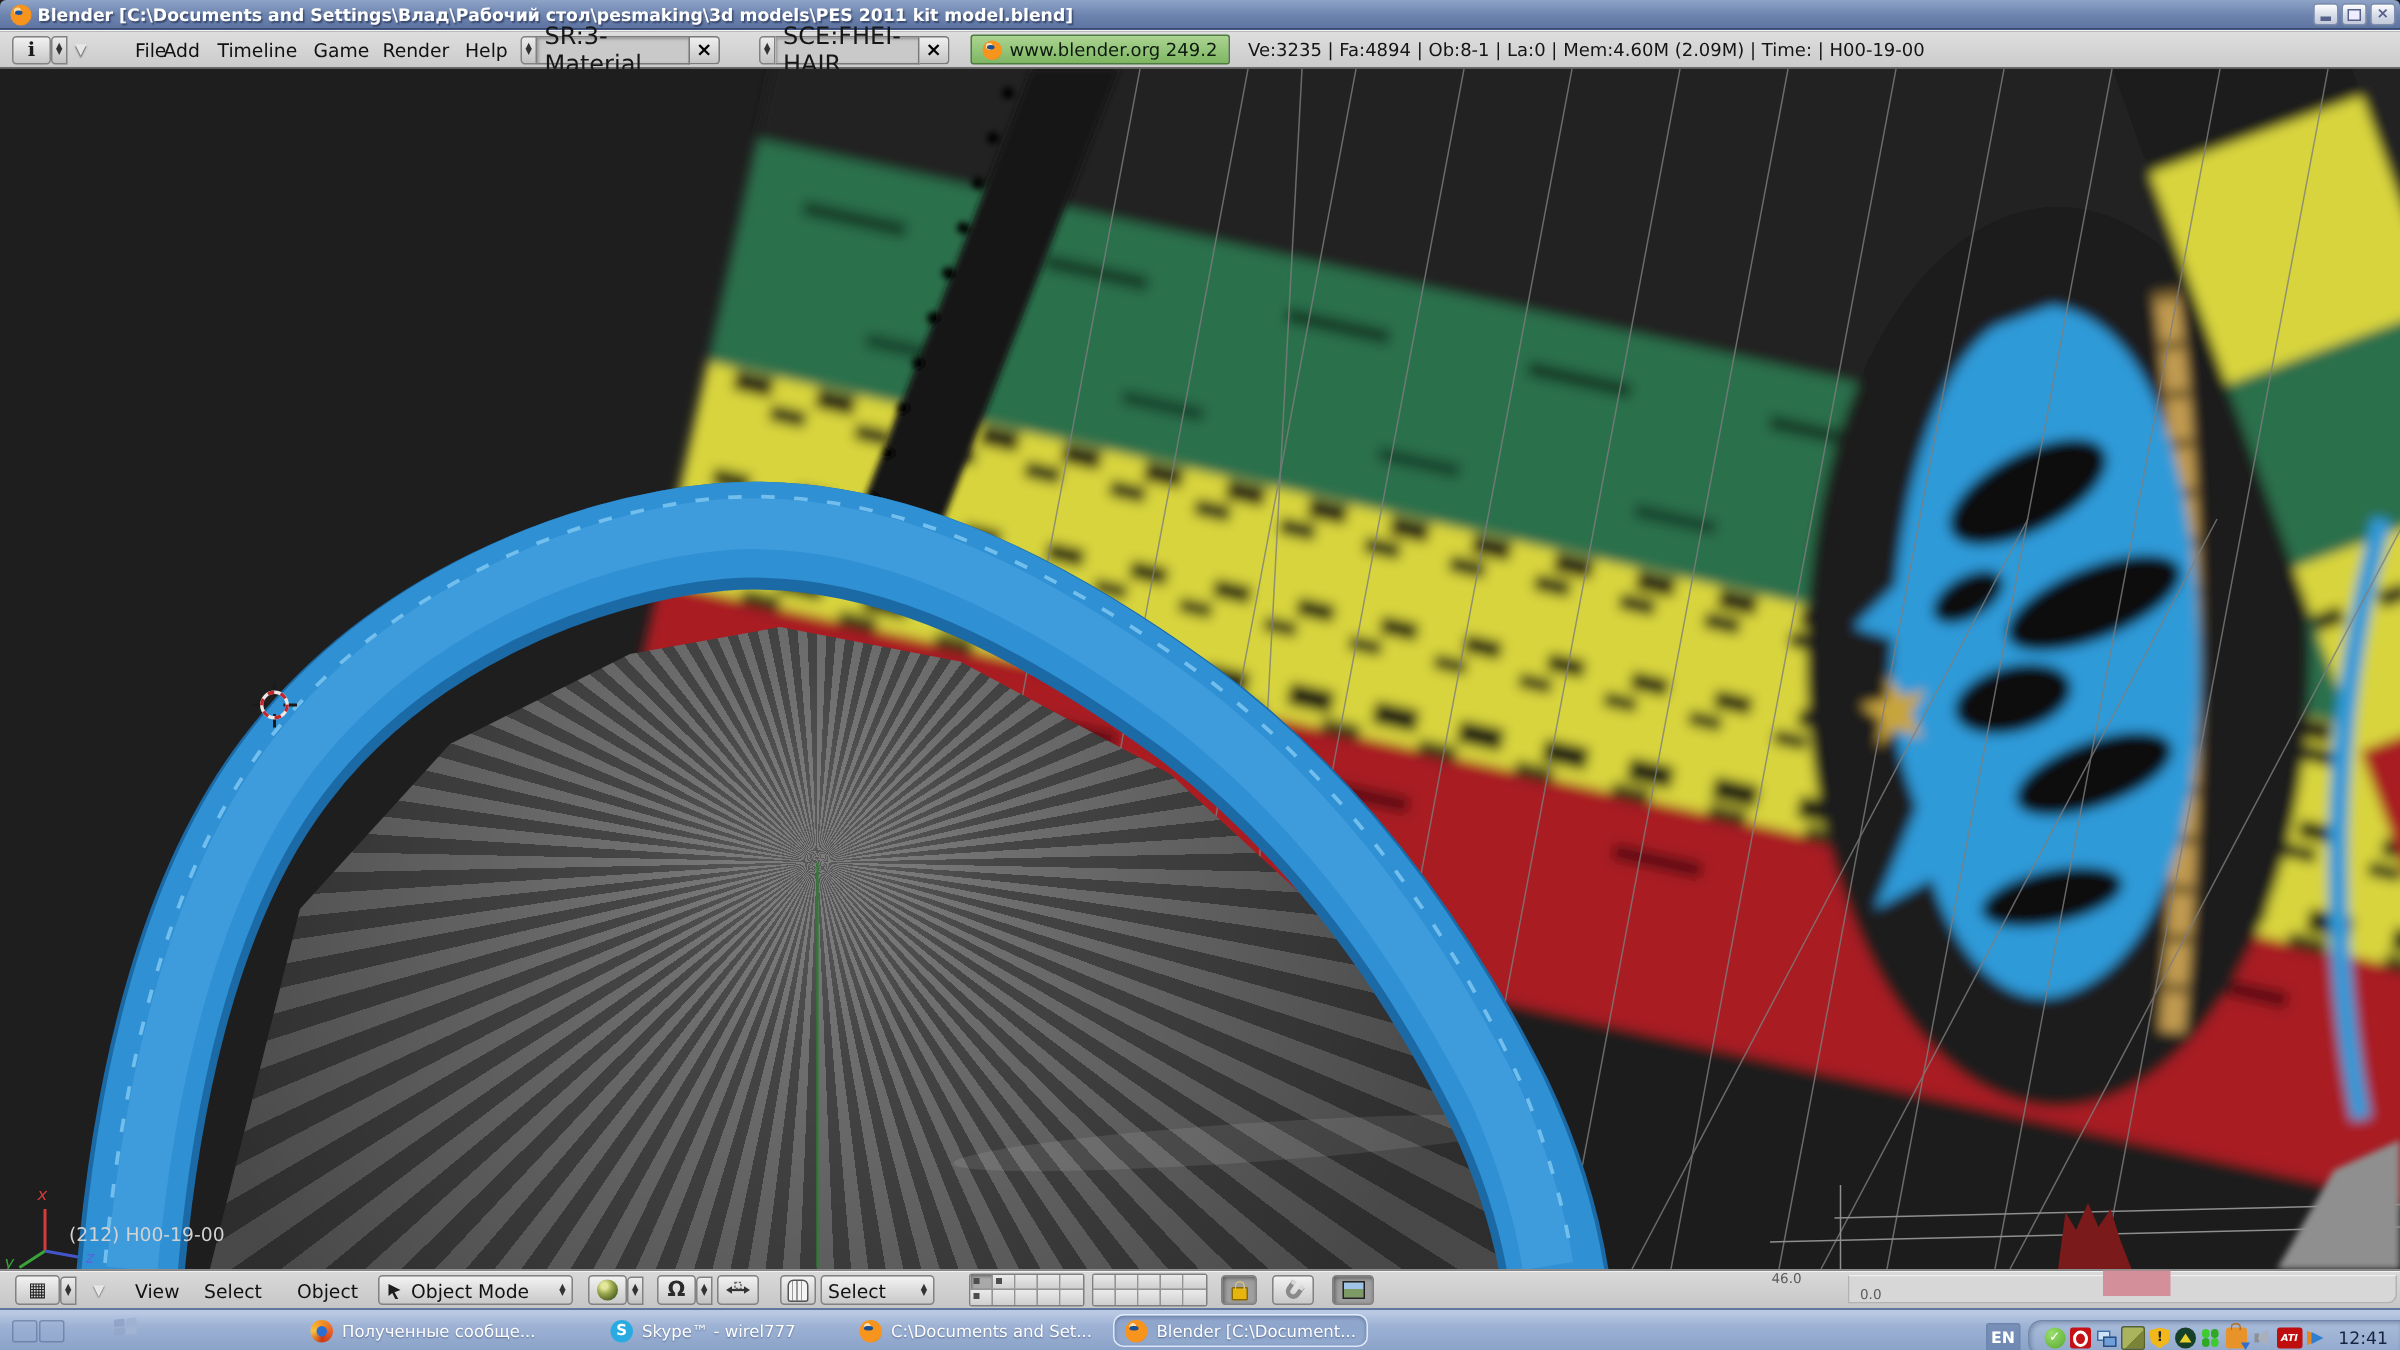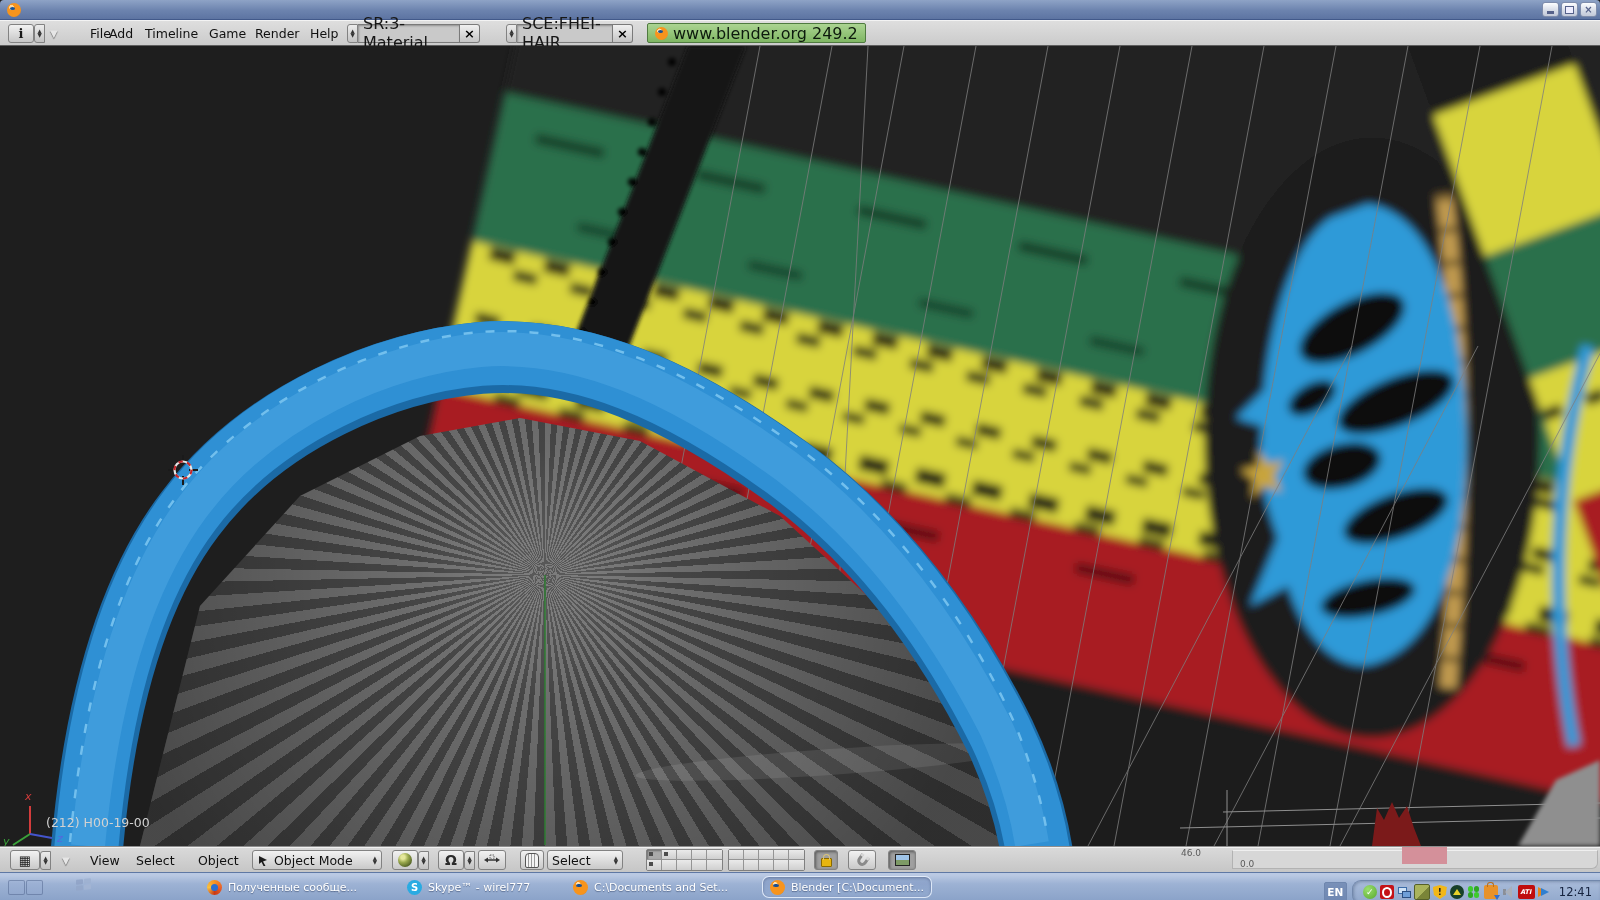--- a/index.html
+++ b/index.html
@@ -34,21 +34,21 @@
   .txtfield{height:19px;box-sizing:border-box;border:1px solid #7a7a7a;border-left:none;
     background:#c9c9c9;box-shadow:inset 1px 1px 2px rgba(0,0,0,.28);display:flex;align-items:center;
     font-size:16px;color:#161616;padding:0 5px;}
   .xbtn{width:20px;height:19px;box-sizing:border-box;border:1px solid #7a7a7a;border-left:none;border-radius:0 3px 3px 0;
     background:linear-gradient(#f0f0f0,#c5c5c5);display:flex;align-items:center;justify-content:center;
     font-weight:bold;font-size:13px;color:#000;}
   .info-glyph{font-weight:bold;font-size:13px;font-family:"DejaVu Serif","Liberation Serif",serif;color:#1a1a1a;}
   .collapse-tri{color:#e6e6e6;text-shadow:0 1px 1px #555;font-size:10px;}
   .version-btn{height:20px;box-sizing:border-box;border:1px solid #4f7a40;border-radius:2px;
     background:linear-gradient(#abd492,#7fb663);display:flex;align-items:center;gap:5px;
-    font-size:16px;color:#0d1a0d;padding:0 7px;}
+    font-size:12px;color:#0d1a0d;padding:0 7px;}
   .mini-blender{width:13px;height:13px;border-radius:50%;
     background:radial-gradient(circle at 35% 30%,#ffe0b0 0 18%,#f7941d 20% 72%,#b05d0c);position:relative;}
   .mini-blender::after{content:"";position:absolute;left:2.5px;top:3.5px;width:5px;height:3px;border-radius:50%;background:#1c4f8f;}
   .stats-text{font-size:12px;color:#141414;white-space:nowrap;}
 
   
   .viewport{position:absolute;top:46px;left:0;width:1600px;height:800px;background:#1e1e1e;overflow:hidden;}
   .viewport svg{position:absolute;left:0;top:0;}
   .sunburst{position:absolute;left:100px;top:364px;width:950px;height:436px;
     background:repeating-conic-gradient(from 0deg at 46.8% 37.8%,#6e6e6e 0deg 2.4deg,#454545 2.4deg 4.8deg);
@@ -86,21 +86,21 @@
   .graph-lbl{position:absolute;font-size:9px;color:#5a5a5a;}
   .pink-marker{position:absolute;left:1402px;top:0;width:45px;height:17px;background:#d4909a;}
 
   
   .taskbar{position:absolute;top:872px;left:0;right:0;height:28px;box-sizing:border-box;
     background:linear-gradient(#bac9e3 0 8%,#9db2d4 40%,#8ba3c9);border-top:1px solid #5f78a4;}
   .taskbtn{position:absolute;top:3px;height:22px;box-sizing:border-box;display:flex;align-items:center;gap:6px;
     padding:0 7px;font-size:11px;color:#fff;white-space:nowrap;overflow:hidden;border-radius:7px;
     text-shadow:0 1px 1px rgba(30,45,80,.5);}
   .taskbtn.active{background:linear-gradient(rgba(120,145,190,.55),rgba(150,172,210,.5));
-    border:1.5px solid rgba(235,243,255,.85);box-shadow:inset 0 1px 3px rgba(20,35,70,.35);margin-left:20px;}
+    border:1.5px solid rgba(235,243,255,.85);box-shadow:inset 0 1px 3px rgba(20,35,70,.35);}
   .ghost-ico{width:15px;height:13px;border:1.5px solid rgba(70,90,130,.45);border-radius:2px;background:rgba(150,170,210,.25);}
   .winflag{display:grid;grid-template-columns:7px 7px;grid-template-rows:5px 5px;gap:1px;transform:skewY(-6deg);opacity:.75;}
   .winflag span{border-radius:1px;}
   .ff-ico{width:15px;height:15px;border-radius:50%;position:relative;flex:none;
     background:conic-gradient(#f59322,#e8622c,#c93a16,#f8c03e,#f59322);}
   .ff-ico::after{content:"";position:absolute;left:4px;top:4px;width:7px;height:7px;border-radius:50%;background:#2a6fd1;}
   .sk-ico{width:15px;height:15px;border-radius:50%;background:#29abe2;color:#fff;font-size:10px;font-weight:bold;
     display:flex;align-items:center;justify-content:center;flex:none;text-shadow:none;}
   .bl-ico{width:15px;height:15px;border-radius:50%;flex:none;position:relative;
     background:radial-gradient(circle at 35% 30%,#ffe0b0 0 15%,#f7941d 18% 72%,#b05d0c);}
@@ -136,20 +136,21 @@
   .t-arrow{position:relative;}
   .t-arrow::before{content:"";position:absolute;left:0;top:2px;border-top:5px solid transparent;border-bottom:5px solid transparent;border-left:9px solid #e8861c;}
   .t-arrow::after{content:"";position:absolute;left:3px;top:3px;border-top:4px solid transparent;border-bottom:4px solid transparent;border-left:8px solid #2f7fd0;}
   .clock{color:#16233f;font-size:11.5px;margin-left:4px;}
 </style>
 </head>
 <body>
 
 <div class="titlebar">
   <span class="blender-app-ico"></span>
+  <span class="title-text">Blender [C:\Documents and Settings\Влад\Рабочий стол\pesmaking\3d models\PES 2011 kit model.blend]</span>
   <span class="winbtns">
     <span class="wbtn">
         <span class="bar"></span>
       </span>
     <span class="wbtn">
         <span class="rest"></span>
       </span>
     <span class="wbtn">×</span>
   </span>
 </div>
@@ -189,20 +190,23 @@
       </span>
     <span class="txtfield" style="width:96px">SCE:FHEI-HAIR</span>
     <span class="xbtn">×</span>
   </div>
   <div class="mb-item" style="left:647px">
     <span class="version-btn">
       <span class="mini-blender"></span>
       <span>www.blender.org 249.2</span>
     </span>
   </div>
+  <div class="mb-item" style="left:832px">
+      <span class="stats-text">Ve:3235 | Fa:4894 | Ob:8-1 | La:0 | Mem:4.60M (2.09M) | Time: | H00-19-00</span>
+    </div>
 </div>
 
 <div class="viewport">
 
   <svg width="1600" height="800" viewBox="0 0 1600 800">
     <defs>
       <filter id="b2" x="-20%" y="-20%" width="140%" height="140%">
           <feGaussianBlur stdDeviation="2"></feGaussianBlur>
         </filter>
       <filter id="b4" x="-20%" y="-20%" width="140%" height="140%">

